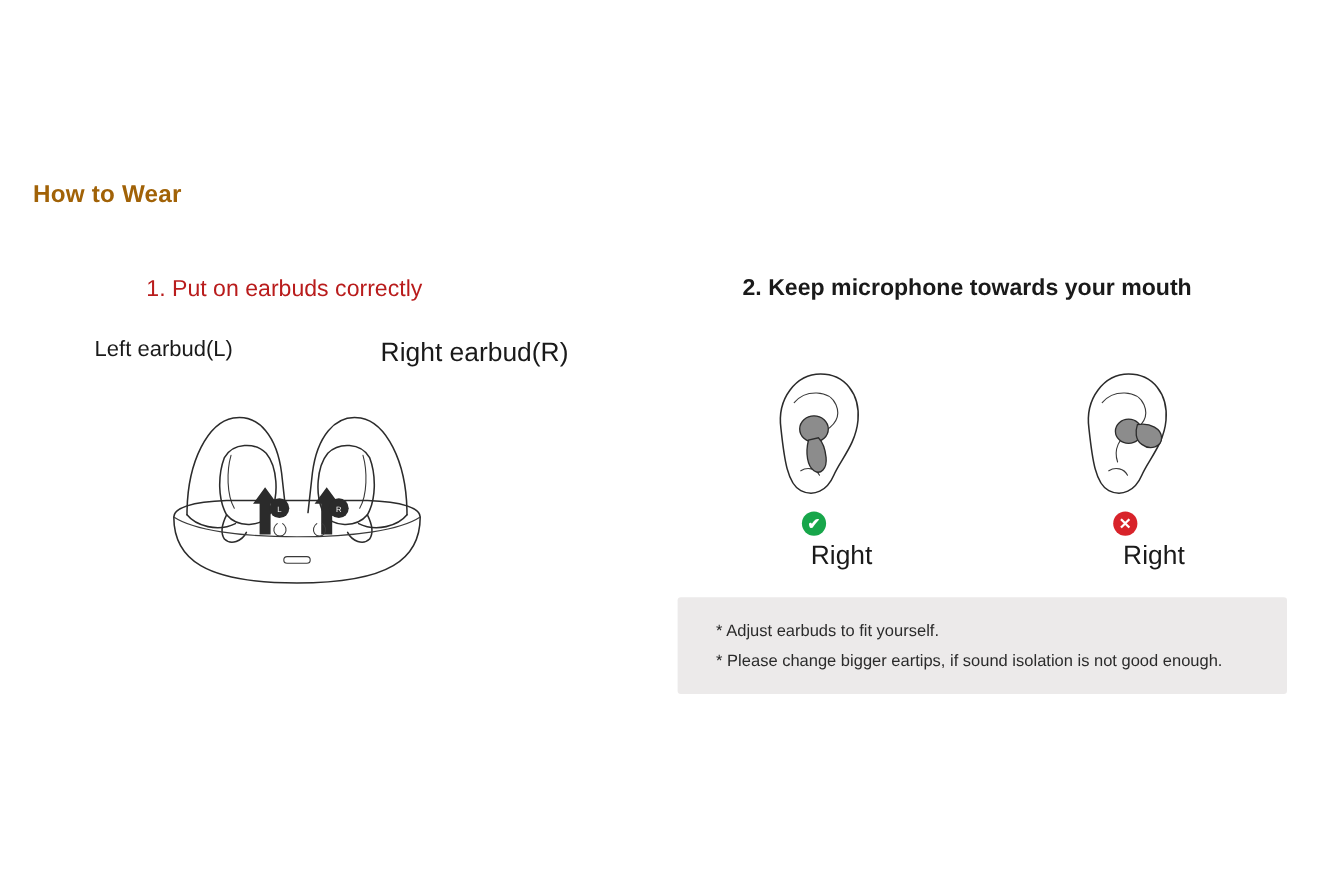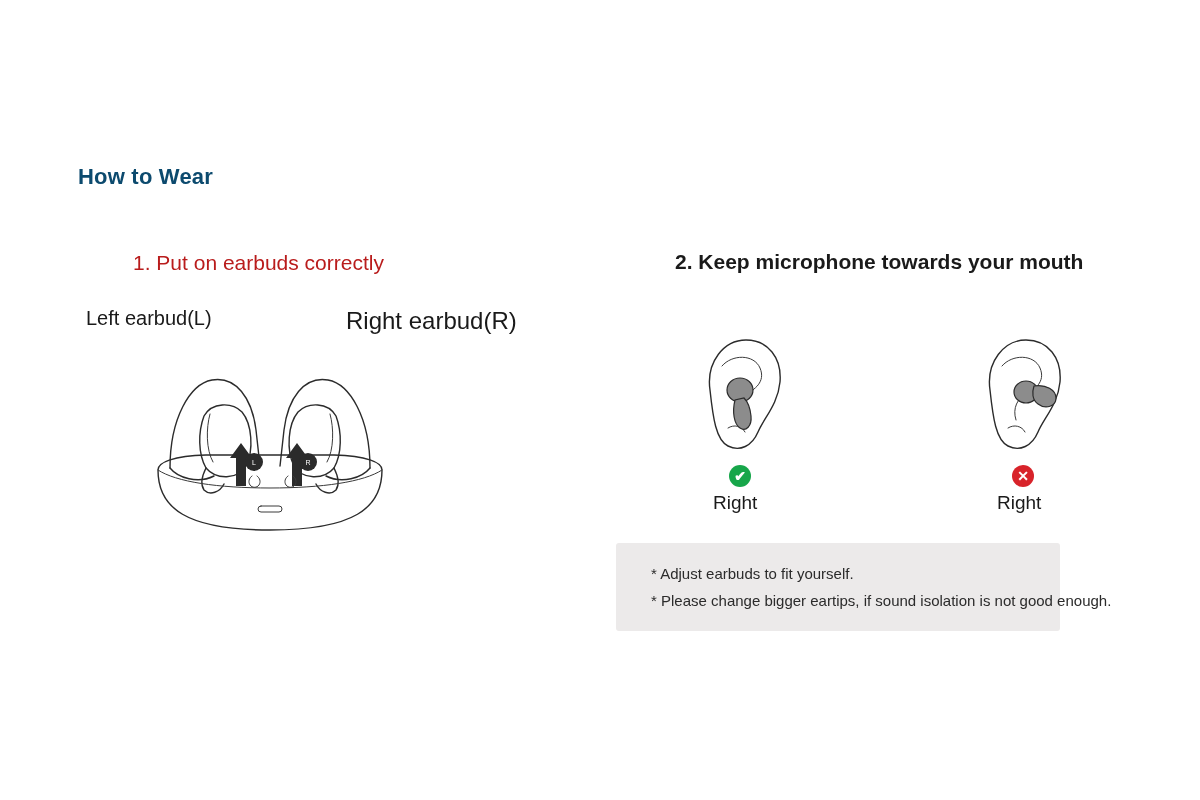--- a/index.html
+++ b/index.html
@@ -21,22 +21,21 @@
     inset: 0;
   }
 
   .heading {
     position: absolute;
     left: 30px;
     top: 164px;
     font-size: 22px;
     font-weight: bold;
     letter-spacing: 0.2px;
-    color: #0c4a6e;
-    margin-left: 48px;
+    color: #a16207;
   }
 
   
   .step1-title {
     position: absolute;
     left: 133px;
     top: 251px;
     font-size: 21px;
     color: #b91c1c;
     white-space: nowrap;
@@ -101,32 +100,33 @@
     color: #fff;
     font-size: 14px;
     font-weight: bold;
     line-height: 1;
   }
   .badge-ok   { left: 729px; top: 465px; background: #17a64a; }
   .badge-no   { left: 1012px; top: 465px; background: #d8232a; }
 
   .cap {
     position: absolute;
-    font-size: 19px;
-    color: #1a1a1a;
-    white-space: nowrap;
+    font-size: 24px;
+    color: #1a1a1a;
+    white-space: nowrap;
+    margin-left: 24px;
   }
   .cap-right { left: 713px; top: 492px; }
   .cap-wrong { left: 997px; top: 492px; }
 
   .notes {
     position: absolute;
     left: 616px;
     top: 543px;
-    width: 444px;
+    width: 554px;
     height: 88px;
     background: #eceaea;
     border-radius: 3px;
   }
   .notes-line {
     position: absolute;
     left: 35px;
     font-size: 15px;
     color: #2b2b2b;
     white-space: nowrap;

